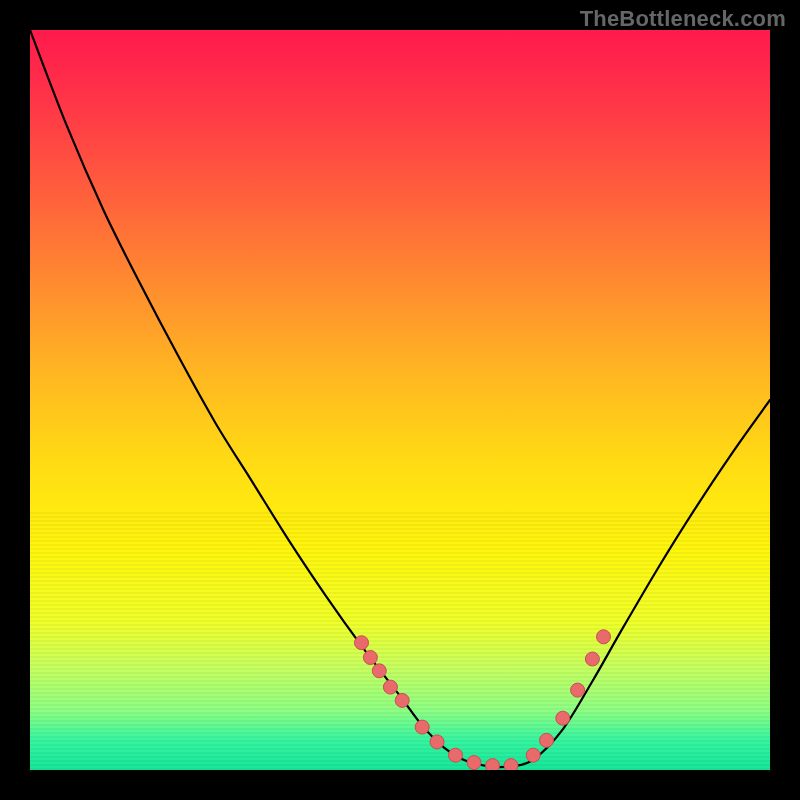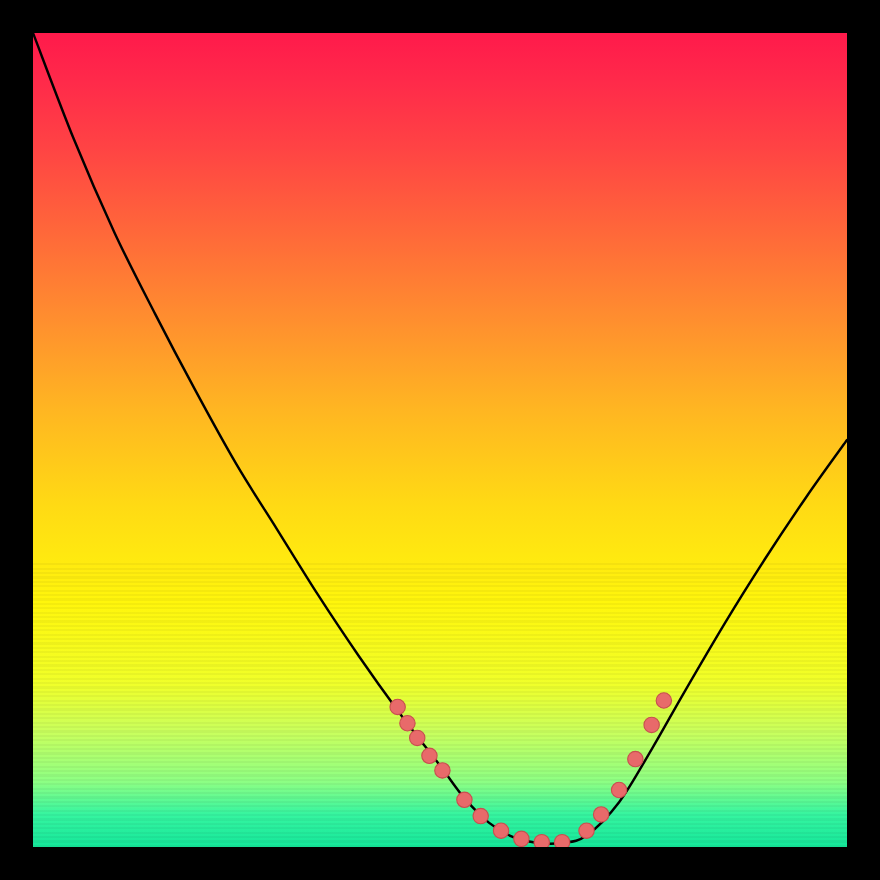--- a/index.html
+++ b/index.html
@@ -77,20 +77,21 @@
     font-weight: 600;
     letter-spacing: 0.2px;
     user-select: none;
   }
 </style>
 </head>
 <body>
 
 <div class="frame">
 
+  <div class="watermark">TheBottleneck.com</div>
 
   <div class="plot">
     <div class="gradient-bg"></div>
     <div class="banding"></div>
 
     <svg class="curve" viewBox="0 0 740 740" preserveAspectRatio="none">
       <path id="curve-path" fill="none" stroke="#000000" stroke-width="2.2" stroke-linecap="round" stroke-linejoin="round" d="M 0.0 0.0 C 6.2 16.0, 24.7 66.0, 37.0 96.2 C 49.3 126.4, 61.7 154.8, 74.0 181.3 C 86.3 207.8, 98.7 231.3, 111.0 255.3 C 123.3 279.3, 135.7 302.8, 148.0 325.6 C 160.3 348.4, 172.7 371.2, 185.0 392.2 C 197.3 413.2, 209.7 431.7, 222.0 451.4 C 234.3 471.1, 246.7 491.5, 259.0 510.6 C 271.3 529.7, 283.7 548.2, 296.0 566.1 C 308.3 584.0, 320.7 601.3, 333.0 617.9 C 345.3 634.5, 360.1 653.0, 370.0 666.0 C 379.9 679.0, 384.8 687.0, 392.2 695.6 C 399.6 704.2, 407.0 711.9, 414.4 717.8 C 421.8 723.7, 429.2 728.0, 436.6 731.1 C 444.0 734.2, 451.4 735.4, 458.8 736.3 C 466.2 737.2, 473.6 737.4, 481.0 736.3 C 488.4 735.2, 494.6 735.8, 503.2 729.6 C 511.8 723.5, 522.9 712.4, 532.8 699.3 C 542.7 686.2, 552.5 667.9, 562.4 651.2 C 572.3 634.6, 580.9 618.5, 592.0 599.4 C 603.1 580.3, 616.7 556.9, 629.0 536.5 C 641.3 516.1, 653.7 496.4, 666.0 477.3 C 678.3 458.2, 690.7 439.7, 703.0 421.8 C 715.3 403.9, 733.8 378.6, 740.0 370.0"></path>
       <g id="markers-group">
           <circle cx="331.5" cy="612.7" r="7" fill="#e86a6a" stroke="#c84f4f" stroke-width="1"></circle>
           <circle cx="340.4" cy="627.5" r="7" fill="#e86a6a" stroke="#c84f4f" stroke-width="1"></circle>

